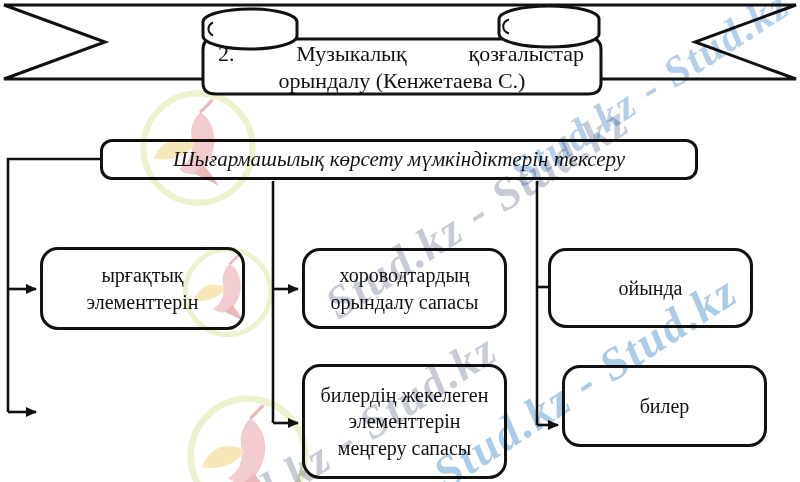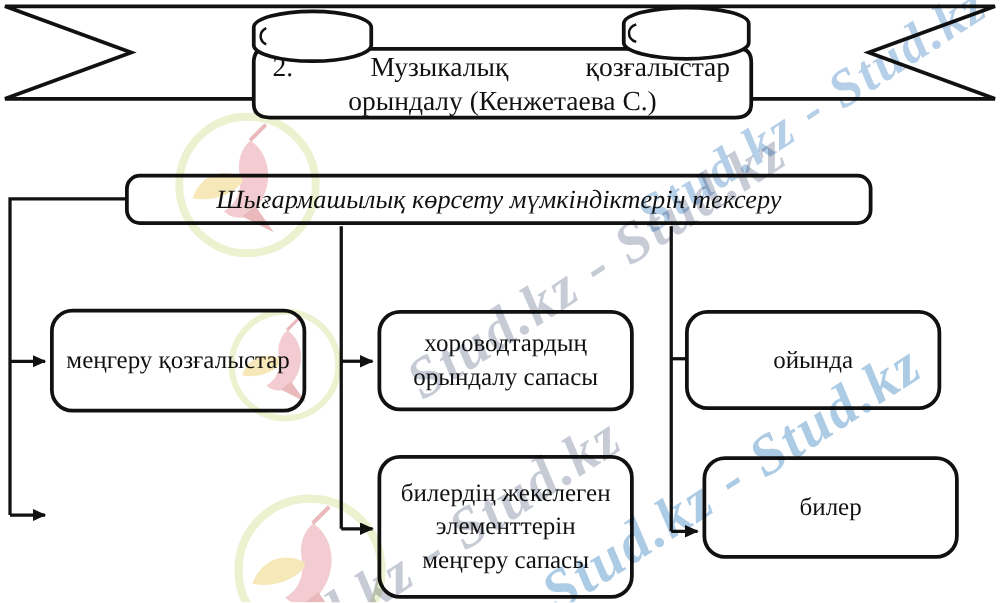--- a/index.html
+++ b/index.html
@@ -97,21 +97,21 @@
       <span>қозғалыстар</span>
     </div>
     <div class="banner-line2">орындалу (Кенжетаева С.)</div>
   </div>
 
   <div class="hdr">
     <span>Шығармашылық көрсету мүмкіндіктерін тексеру</span>
   </div>
 
   <div class="box b-l1">
-    <span>меңгеру қозғалыстар</span>
+    <span>ырғақтық элементтерін</span>
   </div>
   <div class="box b-m1">
     <span>хороводтардың орындалу сапасы</span>
   </div>
   <div class="box b-m2">
     <span>билердің жекелеген элементтерін меңгеру сапасы</span>
   </div>
   <div class="box b-r1">
     <span>ойында</span>
   </div>

